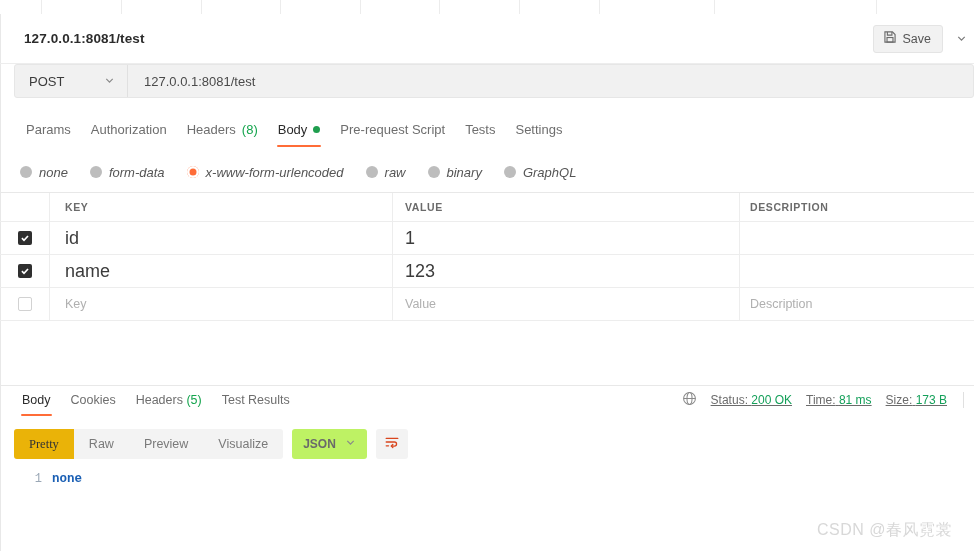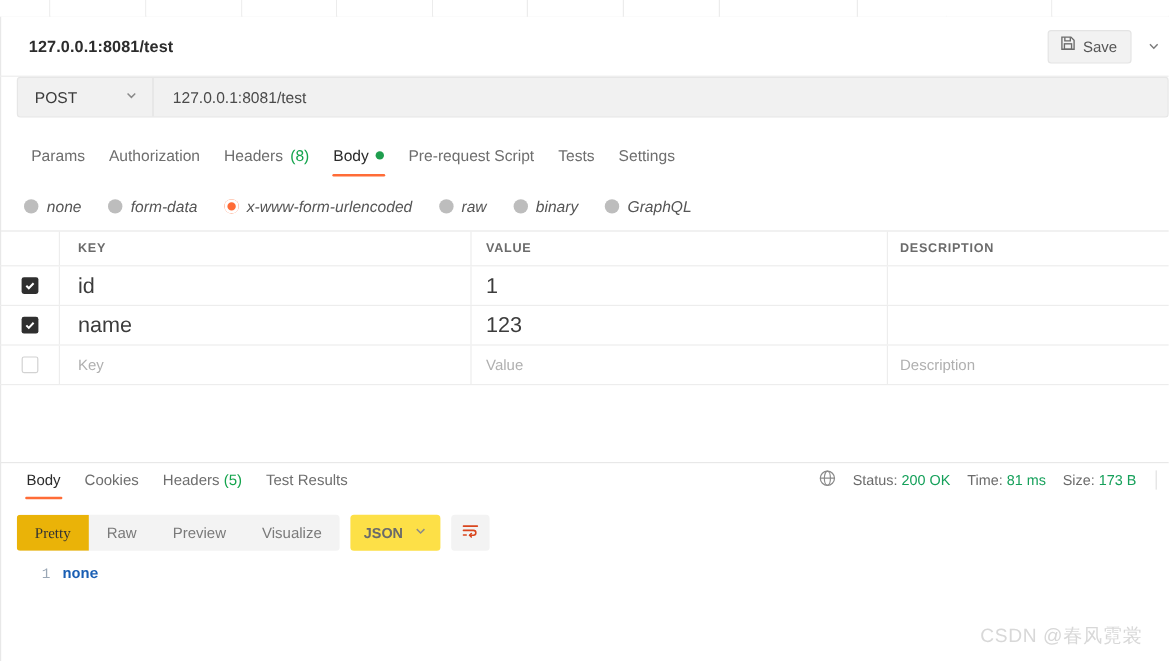--- a/index.html
+++ b/index.html
@@ -149,21 +149,21 @@
   }
   .rtab.active { color: #2b2b2b; }
   .rtab.active::after {
     content: ""; position: absolute; left: 9px; right: 9px; bottom: 0;
     height: 2px; background: #ff6c37; border-radius: 1px;
   }
   .rtab .count { color: #14a44d; }
   .status-wrap {
     position: absolute; right: 10px; top: 391px;
     display: flex; align-items: center; gap: 14px;
-    font-size: 12px; color: #6b6b6b;
+    font-size: 12px; color: #6b6b6b; text-decoration: underline;
   }
   .status-wrap .sv { color: #15a05a; }
   .stat-sep {
     width: 1px; height: 16px; background: #e0e0e0; margin-left: 2px;
   }
 
   
   .resp-toolbar {
     position: absolute; left: 14px; top: 429px;
     display: flex; align-items: center; gap: 9px;
@@ -172,21 +172,21 @@
     display: flex; background: #f3f3f3; border-radius: 3px; height: 30px;
     overflow: hidden;
   }
   .seg .s {
     display: flex; align-items: center; padding: 0 15px; font-size: 12.5px;
     color: #7a7a7a; cursor: pointer;
   }
   .seg .s.active { background: #eab308; color: #333; font-family: Liberation Serif, serif; }
   .fmt-sel {
     display: flex; align-items: center; gap: 9px; height: 30px; padding: 0 11px;
-    background: #fde047; border-radius: 3px; font-size: 12px; font-weight: bold;
+    background: #bef264; border-radius: 3px; font-size: 12px; font-weight: bold;
     color: #6a6a6a; cursor: pointer;
   }
   .wrap-btn {
     width: 32px; height: 30px; background: #f3f3f3; border-radius: 3px;
     display: flex; align-items: center; justify-content: center; cursor: pointer;
   }
 
   
   .code {
     position: absolute; left: 0; top: 468px; width: 974px; height: 60px;

